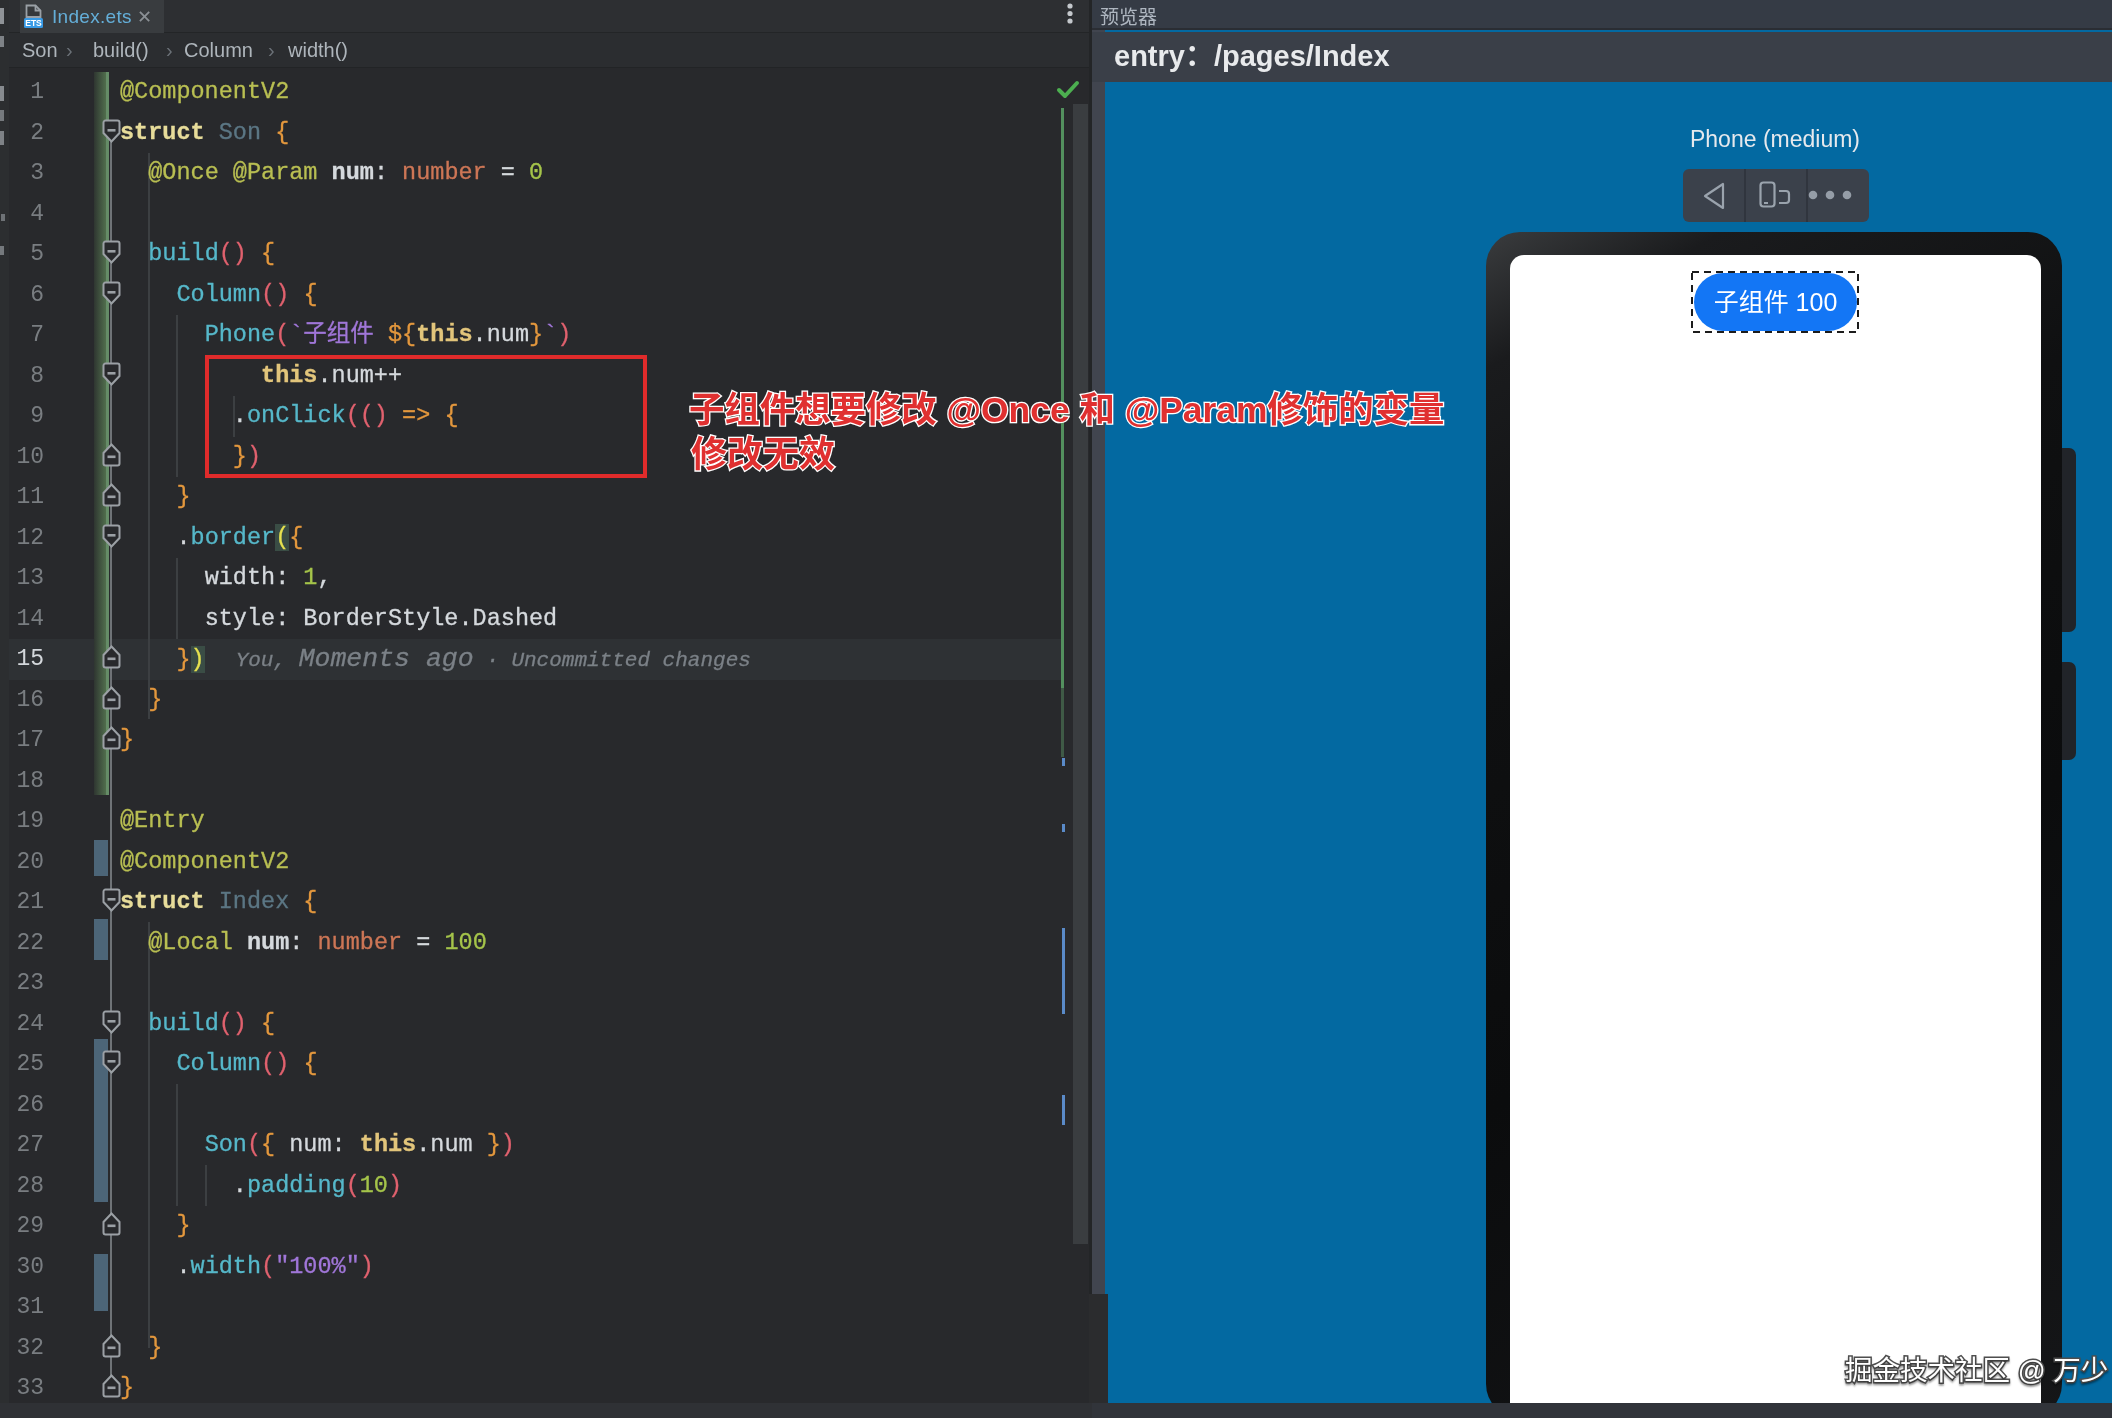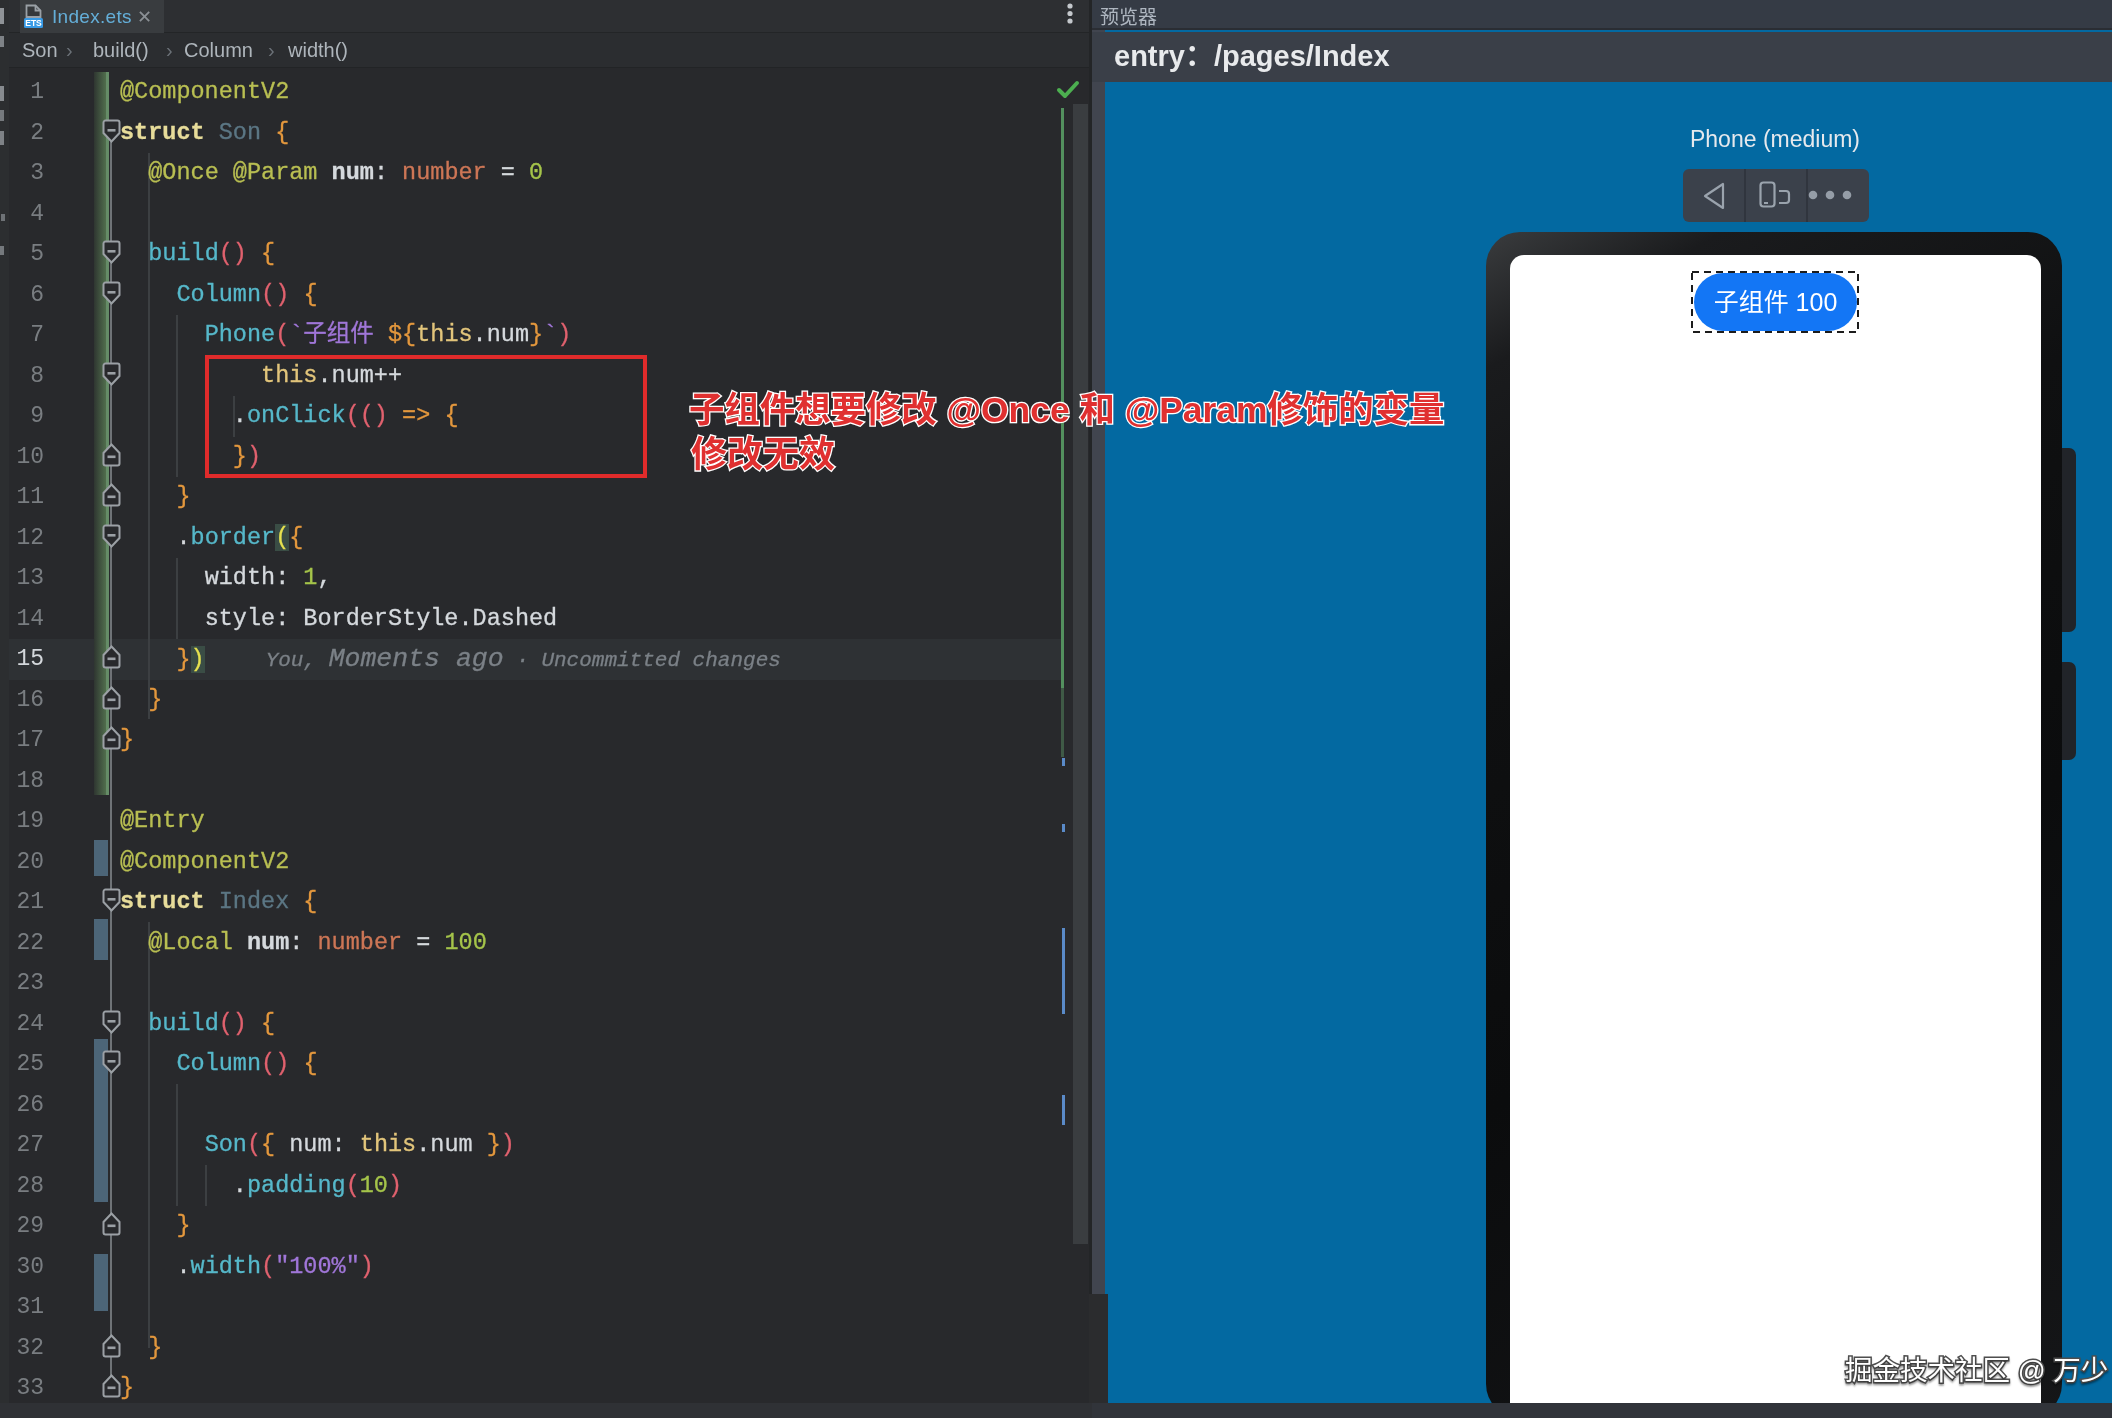--- a/index.html
+++ b/index.html
@@ -16,21 +16,21 @@
 #numcol {position:absolute;left:0;top:72px}
 #code {-webkit-text-stroke:0.3px currentColor;position:absolute;left:120px;top:72px;font-family:"Liberation Mono","Noto Sans Mono CJK SC",monospace;font-size:23.5px;color:#d5d9dd}
 .cl {height:40.5px;line-height:40.5px;white-space:pre}
 s {font-style:normal;text-decoration:none}
 .an {color:#b9bf52}
 .kw {color:#e7dc9a;font-weight:bold}
 .ty {color:#5b7684}
 .br {color:#e3973d}
 .pr {color:#e0616e}
 .fn {color:#56b8ca}
-.th,.thb {color:#e2c57b;font-weight:normal}
+.th,.thb {color:#e2c57b;font-weight:bold}
 .wh {color:#d5d9dd}
 .whb {color:#d5d9dd;font-weight:bold}
 .nt {color:#cd7656}
 .nm {color:#a5c44a}
 .st {color:#a076d8}
 .hl {color:#e6e14f;background:#3a4d45}
 .bl {color:#7b8187;font-style:italic}
 .cjk {font-size:23.5px}
 #curline {position:absolute;left:0px;top:639.0px;width:1064px;height:40.5px;background:#2e3134}
 #foldline {position:absolute;left:110px;top:123px;width:2px;height:1260px;background:#6f7377}
@@ -199,21 +199,21 @@
 <div class="cl">  <s class="fn">build</s><s class="pr">()</s> <s class="br">{</s></div>
 <div class="cl">    <s class="fn">Column</s><s class="pr">()</s> <s class="br">{</s></div>
 <div class="cl">      <s class="fn">Phone</s><s class="pr">(</s><s class="st">`</s><s class="cjk st">子组件</s><s class="st"> </s><s class="br">${</s><s class="thb">this</s><s class="wh">.num</s><s class="br">}</s><s class="st">`</s><s class="pr">)</s></div>
 <div class="cl">          <s class="thb">this</s><s class="wh">.num++</s></div>
 <div class="cl">        <s class="wh">.</s><s class="fn">onClick</s><s class="pr">(()</s> <s class="br">=&gt;</s> <s class="br">{</s></div>
 <div class="cl">        <s class="br">}</s><s class="pr">)</s></div>
 <div class="cl">    <s class="br">}</s></div>
 <div class="cl">    <s class="wh">.</s><s class="fn">border</s><s class="hl">(</s><s class="br">{</s></div>
 <div class="cl">      <s class="wh">width: </s><s class="nm">1</s><s class="wh">,</s></div>
 <div class="cl">      <s class="wh">style: BorderStyle.Dashed</s></div>
-<div class="cl">    <s class="br">}</s><s class="hl">)</s><s class="bl" style="margin-left:61px;font-size:21px">You, </s><s class="bl" style="font-size:26.5px">Moments ago</s><s class="bl" style="font-size:21px"> · Uncommitted changes</s></div>
+<div class="cl">    <s class="br">}</s><s class="hl">)</s><s class="bl" style="margin-left:31px;font-size:21px">You, </s><s class="bl" style="font-size:26.5px">Moments ago</s><s class="bl" style="font-size:21px"> · Uncommitted changes</s></div>
 <div class="cl">  <s class="br">}</s></div>
 <div class="cl"><s class="br">}</s></div>
 <div class="cl">&nbsp;</div>
 <div class="cl"><s class="an">@Entry</s></div>
 <div class="cl"><s class="an">@ComponentV2</s></div>
 <div class="cl"><s class="kw">struct</s> <s class="ty">Index</s> <s class="br">{</s></div>
 <div class="cl">  <s class="an">@Local</s> <s class="whb">num</s><s class="wh">: </s><s class="nt">number</s><s class="wh"> = </s><s class="nm">100</s></div>
 <div class="cl">&nbsp;</div>
 <div class="cl">  <s class="fn">build</s><s class="pr">()</s> <s class="br">{</s></div>
 <div class="cl">    <s class="fn">Column</s><s class="pr">()</s> <s class="br">{</s></div>

